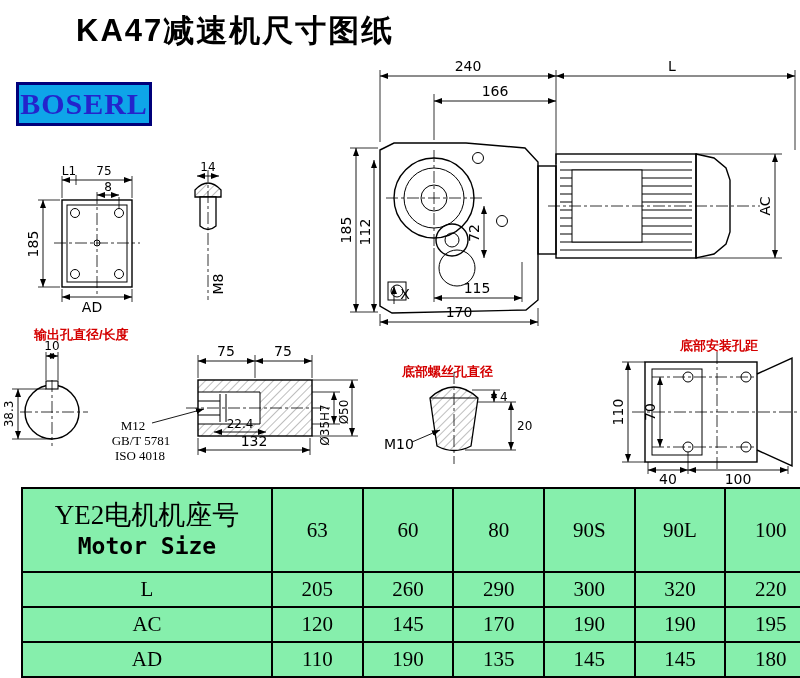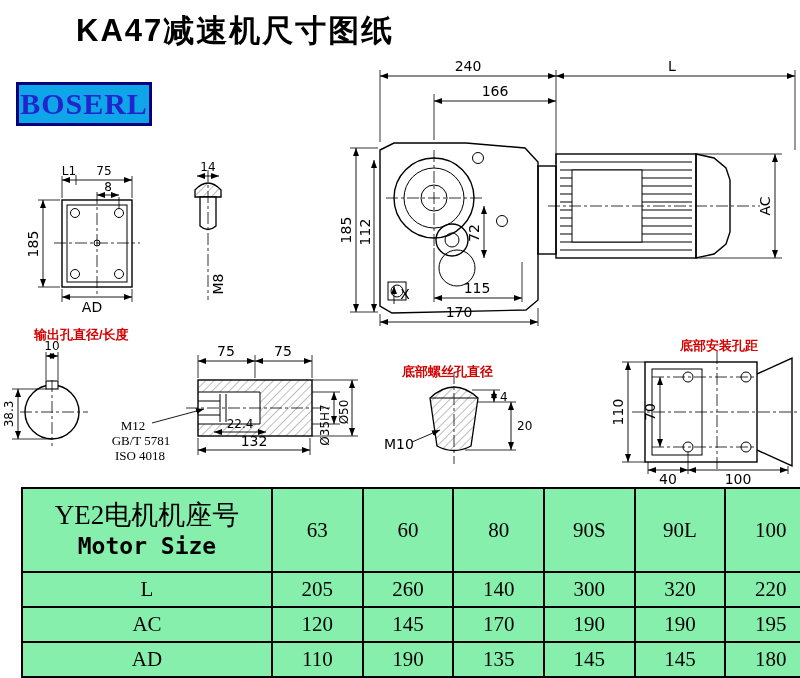--- a/index.html
+++ b/index.html
@@ -303,21 +303,21 @@
       <th class="num">60</th>
       <th class="num">80</th>
       <th class="num">90S</th>
       <th class="num">90L</th>
       <th class="num">100</th>
     </tr>
     <tr class="data">
       <th class="num">L</th>
       <td class="num">205</td>
       <td class="num">260</td>
-      <td class="num">140</td>
+      <td class="num">290</td>
       <td class="num">300</td>
       <td class="num">320</td>
       <td class="num">220</td>
     </tr>
     <tr class="data">
       <th class="num">AC</th>
       <td class="num">120</td>
       <td class="num">145</td>
       <td class="num">170</td>
       <td class="num">190</td>

